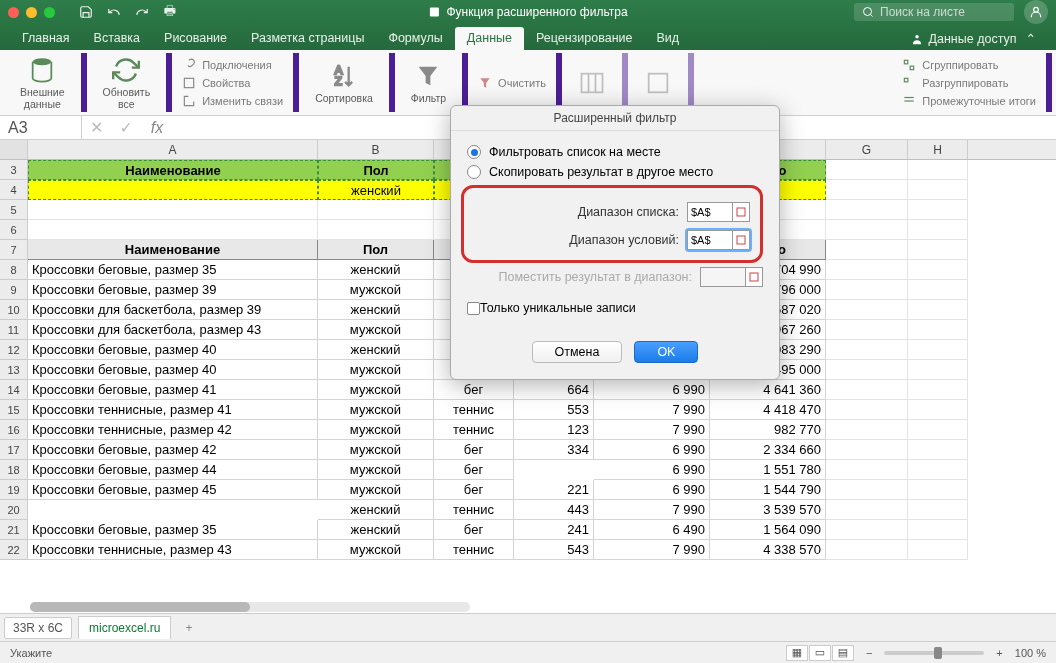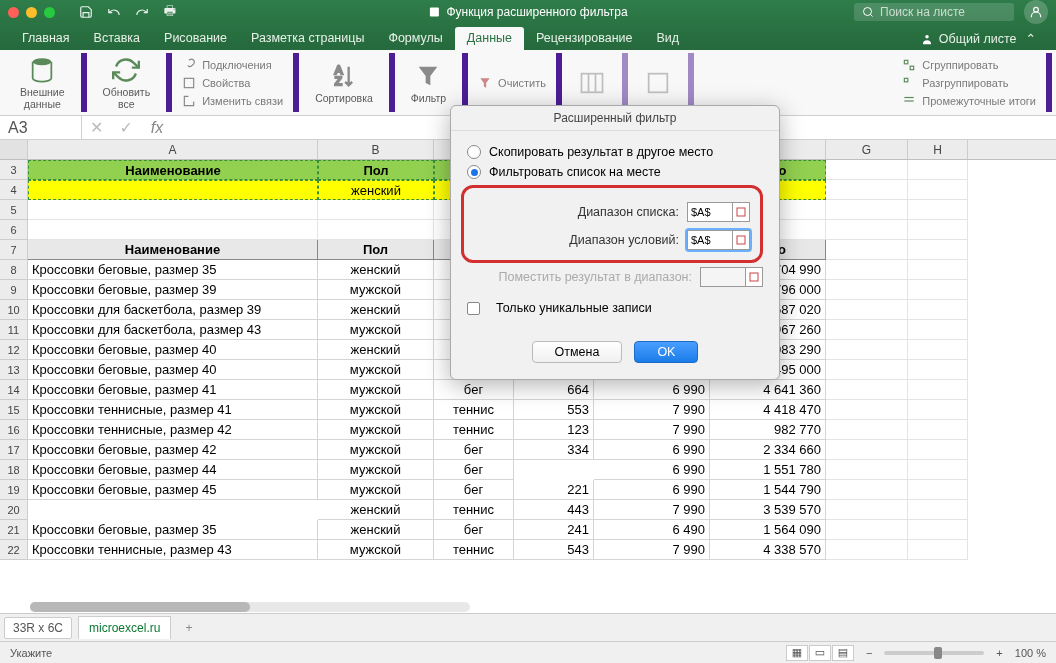--- a/index.html
+++ b/index.html
@@ -54,21 +54,21 @@
 .radio-row{display:flex;align-items:center;gap:8px;margin-bottom:6px}
 .radio{width:14px;height:14px;border-radius:50%;border:1px solid #888;display:flex;align-items:center;justify-content:center;background:#fff}
 .radio.checked::after{content:'';width:7px;height:7px;border-radius:50%;background:#1a73e8}
 .field-row{display:flex;align-items:center;justify-content:flex-end;gap:8px;margin:8px 0}
 .field-label{color:#333}
 .field-label.disabled{color:#aaa}
 .range-input{width:46px;height:20px;border:1px solid #999;background:#fff;padding:0 3px;font-size:11px;display:flex;align-items:center}
 .range-input.disabled{background:#f5f5f5}
 .range-btn{width:18px;height:20px;border:1px solid #999;background:#fff;display:flex;align-items:center;justify-content:center;margin-left:-1px}
 .red-box{border:3px solid #d32f2f;border-radius:12px;padding:6px 10px 2px;margin-left:-6px}
-.check-row{display:flex;align-items:center;gap:16px;margin-top:14px}
+.check-row{display:flex;align-items:center;gap:0;margin-top:14px}
 .checkbox{width:13px;height:13px;border:1px solid #888;background:#fff;border-radius:2px}
 .dlg-buttons{display:flex;gap:12px;justify-content:center;padding:12px 0 16px}
 .dlg-btn{padding:3px 22px;border-radius:4px;font-size:12.5px;border:1px solid #bbb;background:linear-gradient(#fff,#f0f0f0);cursor:pointer}
 .dlg-btn.primary{background:linear-gradient(#4a9eff,#1a7ce8);color:#fff;border-color:#1a6bc8}
 .scroll-track-h{position:absolute;bottom:51px;left:30px;width:440px;height:10px;background:#e8e8e8;border-radius:5px}
 .scroll-thumb-h{position:absolute;left:0;width:220px;height:100%;background:#b8b8b8;border-radius:5px}
 .view-btns{display:flex;gap:1px}
 .view-btn{width:22px;height:16px;border:1px solid #ccc;display:flex;align-items:center;justify-content:center;background:#fff}
 </style>
 </head>
@@ -127,21 +127,21 @@
     <div class="tab">Разметка страницы</div>
     <div class="tab">Формулы</div>
     <div class="tab active">Данные</div>
     <div class="tab">Рецензирование</div>
     <div class="tab">Вид</div>
     <div class="share-btn">
       <svg width="14" height="14" viewBox="0 0 24 24" fill="#fff">
         <circle cx="12" cy="8" r="3"></circle>
         <path d="M5 21a7 7 0 0114 0"></path>
       </svg>
-      <span>Общий листе</span> 
+      <span>Данные доступ</span> 
       <span style="margin-left:4px">⌃</span>
     </div>
   </div>
 
 <div class="ribbon">
   <div class="rib-group">
     <div class="rib-big">
       <svg class="rib-icon" viewBox="0 0 24 24" fill="#5a8a5a">
           <ellipse cx="12" cy="5" rx="8" ry="3"></ellipse>
           <path d="M4 5v14c0 1.7 3.6 3 8 3s8-1.3 8-3V5" fill="none" stroke="#5a8a5a" stroke-width="1.5"></path>
@@ -490,26 +490,26 @@
 </div>
 
 <div class="scroll-track-h">
   <div class="scroll-thumb-h"></div>
 </div>
 
 <div class="dialog">
   <div class="dialog-title">Расширенный фильтр</div>
   <div class="dialog-body">
     <div class="radio-row">
+      <span class="radio checked"></span>
+      <span>Фильтровать список на месте</span>
+    </div>
+    <div class="radio-row">
       <span class="radio"></span>
       <span>Скопировать результат в другое место</span>
-    </div>
-    <div class="radio-row">
-      <span class="radio checked"></span>
-      <span>Фильтровать список на месте</span>
     </div>
     <div class="red-box">
       <div class="field-row">
         <span class="field-label">Диапазон списка:</span>
         <div style="display:flex">
           <div class="range-input">$A$</div>
           <div class="range-btn">
               <svg width="12" height="12" viewBox="0 0 24 24">
                 <rect x="4" y="4" width="16" height="16" fill="none" stroke="#c44" stroke-width="2"></rect>
               </svg>

